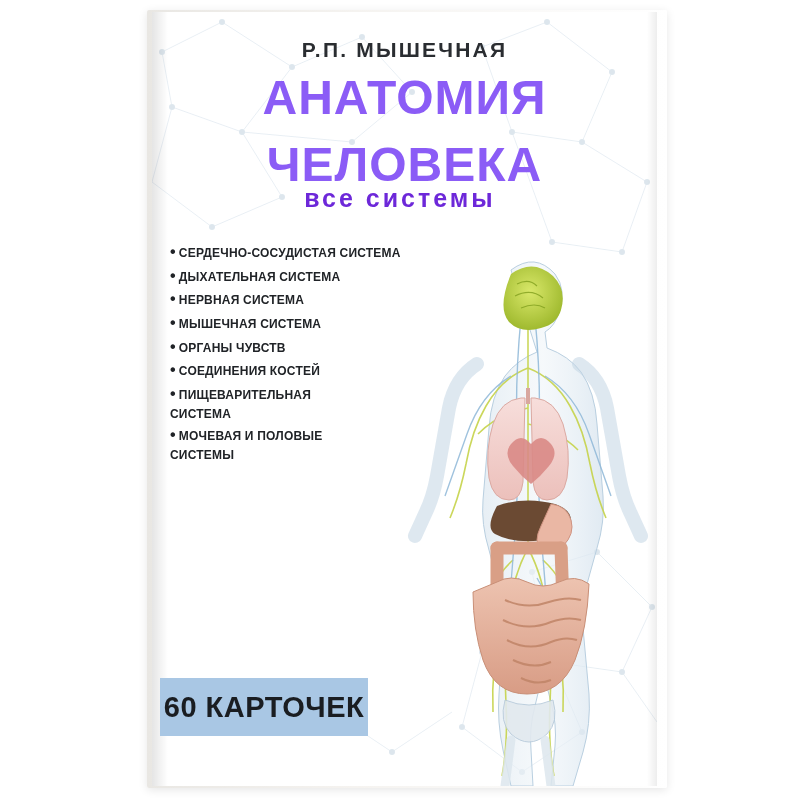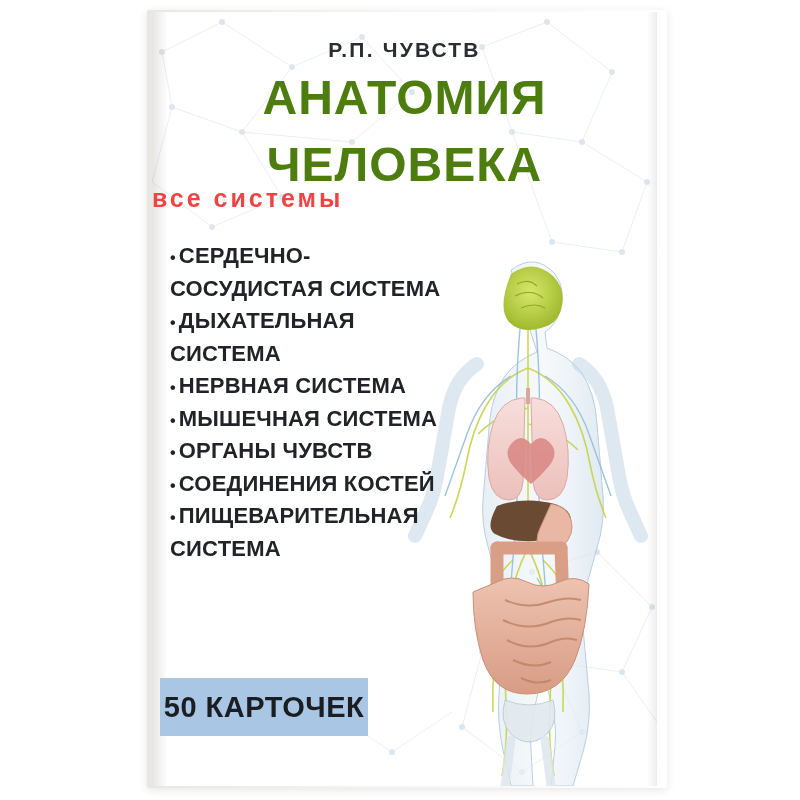--- a/index.html
+++ b/index.html
@@ -86,50 +86,50 @@
   .title {
     position: absolute;
     left: 0;
     right: 0;
     top: 62px;
     text-align: center;
     font-size: 48px;
     font-weight: bold;
     line-height: 1.0;
     letter-spacing: 1px;
-    color: #4d7c0f;
+    color: #8b5cf6;
   }
   .title .line2 {
     display: block;
     margin-top: 19px;
   }
   .subtitle {
     position: absolute;
     left: 0;
     right: 9px;
     top: 172px;
-    text-align: left;
+    text-align: center;
     font-size: 25px;
     font-weight: bold;
     letter-spacing: 3px;
-    color: #ef4444;
+    color: #6d28d9;
   }
 
   
   .systems-list {
     position: absolute;
     left: 18px;
     top: 228px;
     width: 290px;
     margin: 0;
     padding: 0;
     list-style: none;
   }
   .systems-list li {
-    font-size: 22px;
+    font-size: 12px;
     font-weight: bold;
     line-height: 1.48;
     letter-spacing: 0.2px;
     color: #202327;
     text-transform: uppercase;
     white-space: pre-line;
   }
   .systems-list li::before {
     content: "\2022";
     margin-right: 3px;
@@ -315,38 +315,40 @@
         <g stroke="#dde7ee" stroke-width="9" stroke-linecap="round" opacity="0.85">
           <path d="M118 492 L112 538"></path>
           <path d="M152 492 L158 538"></path>
         </g>
       </svg>
     </div>
 
     <div class="spine-shade"></div>
     <div class="edge-shade-right"></div>
 
-    <div class="author">Р.П. ЧУВСТВ</div>
+    <div class="author">Р.П. МЫШЕЧНАЯ</div>
 
     <div class="title">
       <span>АНАТОМИЯ</span>
       <span class="line2">ЧЕЛОВЕКА</span>
     </div>
 
     <div class="subtitle">все системы</div>
 
     <ul class="systems-list">
       <li>СЕРДЕЧНО-СОСУДИСТАЯ СИСТЕМА</li>
       <li>ДЫХАТЕЛЬНАЯ СИСТЕМА</li>
       <li>НЕРВНАЯ СИСТЕМА</li>
       <li>МЫШЕЧНАЯ СИСТЕМА</li>
       <li>ОРГАНЫ ЧУВСТВ</li>
       <li>СОЕДИНЕНИЯ КОСТЕЙ</li>
       <li>ПИЩЕВАРИТЕЛЬНАЯ
 СИСТЕМА</li>
+      <li>МОЧЕВАЯ И ПОЛОВЫЕ
+СИСТЕМЫ</li>
     </ul>
 
     <div class="cards-banner">
-      <span>50 КАРТОЧЕК</span>
+      <span>60 КАРТОЧЕК</span>
     </div>
 
   </div>
 </div>
 
 </body></html>

